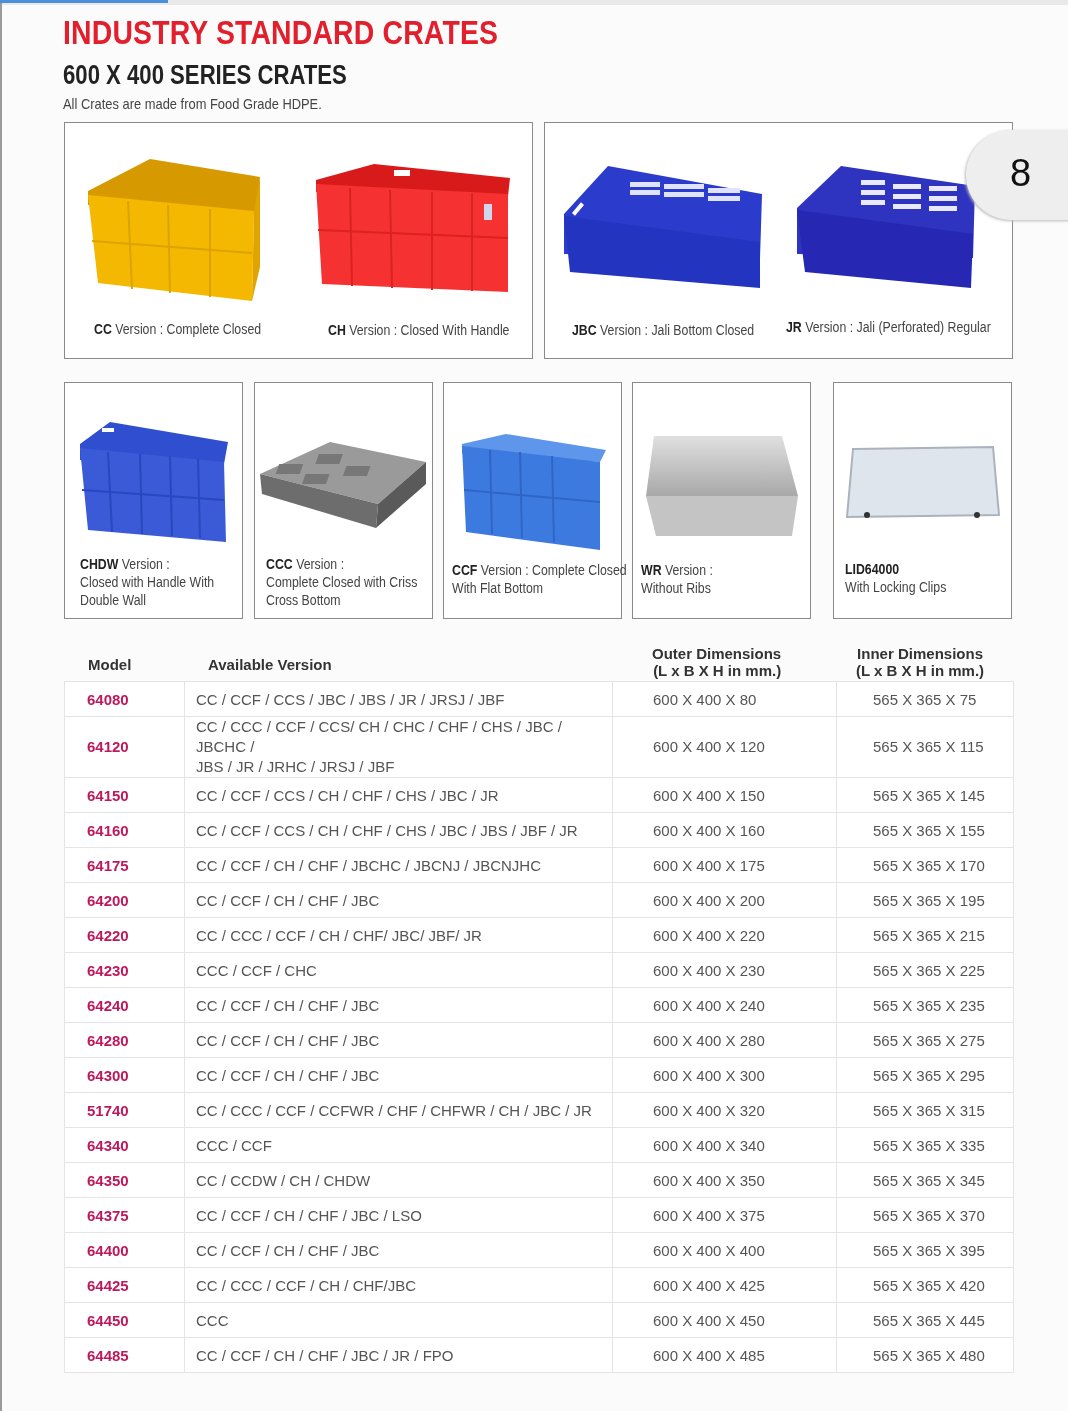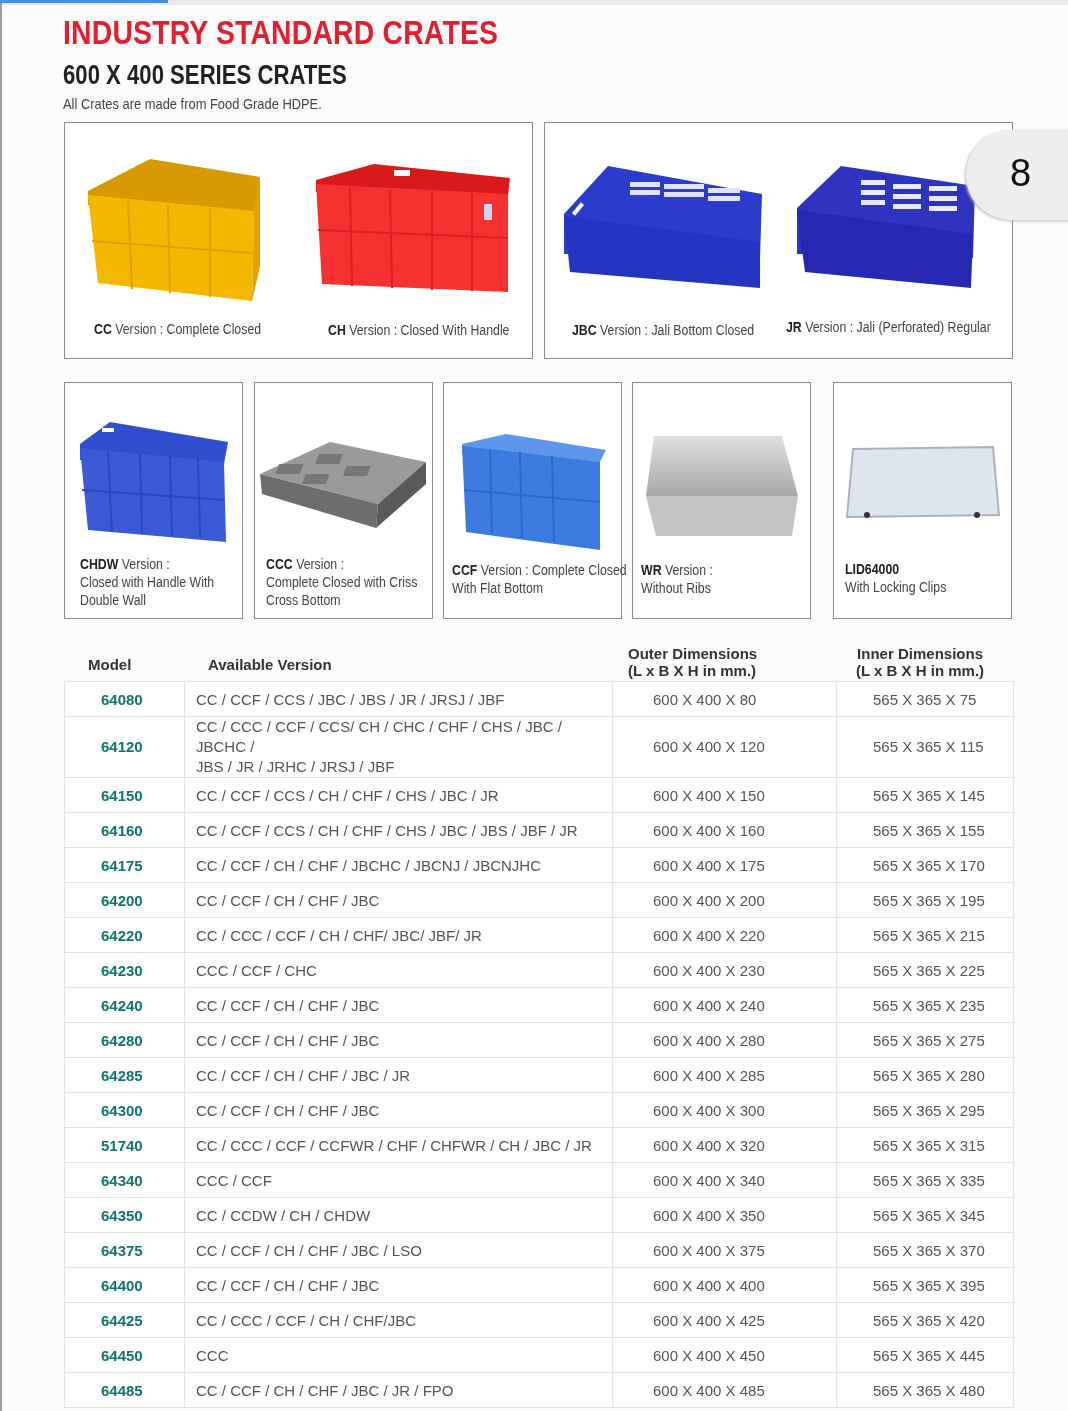--- a/index.html
+++ b/index.html
@@ -22,21 +22,21 @@
   .img { position: absolute; }
   .cap { position: absolute; font-size: 14px; color: #444; white-space: nowrap; transform: scaleX(0.88); transform-origin: left top; line-height: 18px; }
   .cap b { color: #222; }
 
   .page-tab { position: absolute; left: 966px; top: 130px; width: 110px; height: 90px; background: #eeeeee; border-radius: 46px 0 0 46px; box-shadow: -1px 1px 3px #bbb; }
   .page-num { position: absolute; left: 1010px; top: 152px; font-size: 38px; color: #111; }
 
   .tbl-head { position: absolute; font-size: 15px; font-weight: bold; color: #333; line-height: 17px; }
   table.spec { position: absolute; left: 64px; top: 681px; width: 950px; border-collapse: collapse; background: #fff; }
   table.spec td { border: 1.5px solid #e4e4e4; font-size: 15px; color: #555; padding: 0; height: 34px; }
-  table.spec td.model { width: 120px; font-weight: bold; color: #0f766e; padding-left: 36px; box-sizing: border-box; }
+  table.spec td.model { width: 120px; font-weight: bold; color: #be185d; padding-left: 22px; box-sizing: border-box; }
   table.spec td.ver { width: 416px; padding-left: 11px; }
   table.spec td.outer { width: 224px; padding-left: 40px; box-sizing: border-box; }
   table.spec td.inner { padding-left: 36px; margin-left: 29px; }
   table.spec tr.tall td { height: 48px; line-height: 20px; }
 </style>
 </head>
 <body>
 
 <div class="top-strip-bg"></div>
 <div class="top-strip"></div>
@@ -173,21 +173,21 @@
 </svg>
 
 <div class="cap" style="left:80px;top:555px;"><b>CHDW</b><span> Version :</span><br><span>Closed with Handle With</span><br><span>Double Wall</span></div>
 <div class="cap" style="left:266px;top:555px;"><b>CCC</b><span> Version :</span><br><span>Complete Closed with Criss</span><br><span>Cross Bottom</span></div>
 <div class="cap" style="left:452px;top:561px;"><b>CCF</b><span> Version : Complete Closed</span><br><span>With Flat Bottom</span></div>
 <div class="cap" style="left:641px;top:561px;"><b>WR</b><span> Version :</span><br><span>Without Ribs</span></div>
 <div class="cap" style="left:845px;top:560px;"><b>LID64000</b><br><span>With  Locking Clips</span></div>
 
 <div class="tbl-head" style="left:88px;top:656px;">Model</div>
 <div class="tbl-head" style="left:188px;top:656px;margin-left:20px;">Available  Version</div>
-<div class="tbl-head" style="left:628px;top:645px;text-align:left;"><span>Outer Dimensions</span><br><span>(L x B X H in mm.)</span></div>
+<div class="tbl-head" style="left:652px;top:645px;text-align:right;"><span>Outer Dimensions</span><br><span>(L x B X H in mm.)</span></div>
 <div class="tbl-head" style="left:856px;top:645px;text-align:center;"><span>Inner Dimensions</span><br><span>(L x B X H in mm.)</span></div>
 
 <table class="spec">
   <tbody id="spec-body">
       <tr>
         <td class="model">64080</td>
         <td class="ver">CC / CCF / CCS / JBC / JBS / JR / JRSJ / JBF</td>
         <td class="outer">600 X 400 X 80</td>
         <td class="inner">565  X 365 X 75</td>
       </tr>
@@ -239,26 +239,20 @@
         <td class="outer">600 X 400 X 240</td>
         <td class="inner">565 X 365 X 235</td>
       </tr>
       <tr>
         <td class="model">64280</td>
         <td class="ver">CC / CCF / CH / CHF / JBC</td>
         <td class="outer">600 X 400 X 280</td>
         <td class="inner">565 X 365 X 275</td>
       </tr>
       <tr>
-        <td class="model">64285</td>
-        <td class="ver">CC / CCF / CH / CHF / JBC / JR</td>
-        <td class="outer">600 X 400  X 285</td>
-        <td class="inner">565 X 365 X 280</td>
-      </tr>
-      <tr>
         <td class="model">64300</td>
         <td class="ver">CC / CCF / CH / CHF / JBC</td>
         <td class="outer">600 X 400 X 300</td>
         <td class="inner">565 X 365 X 295</td>
       </tr>
       <tr>
         <td class="model">51740</td>
         <td class="ver">CC / CCC / CCF / CCFWR / CHF / CHFWR / CH / JBC / JR</td>
         <td class="outer">600 X 400 X 320</td>
         <td class="inner">565 X 365 X 315</td>

